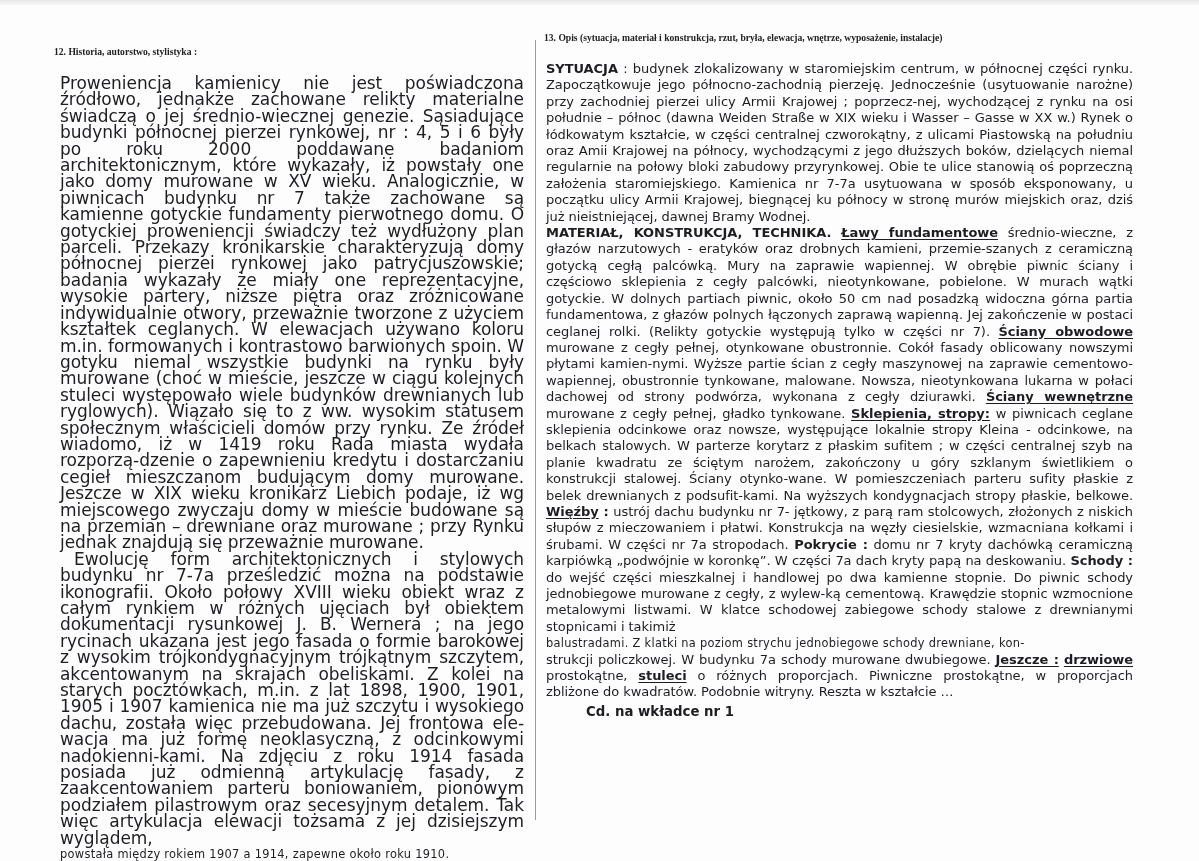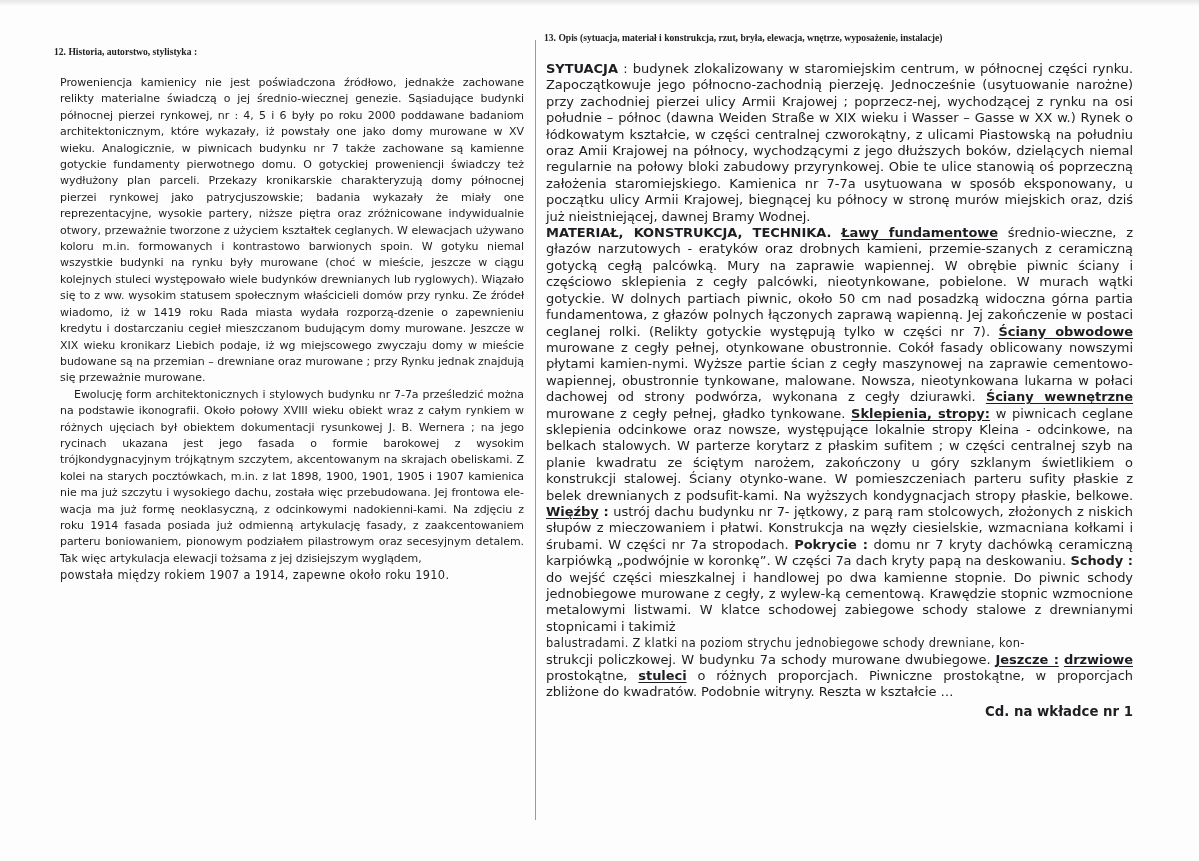--- a/index.html
+++ b/index.html
@@ -20,28 +20,28 @@
     .sec-head {
       font-family: Liberation Serif, serif;
       font-weight: bold; font-size: 9.6px; color: #222;
       margin: 0 0 18px -6px; white-space: nowrap;
     }
     .col-right .sec-head { margin-left: -2px; }
     p {
       margin: 0; font-size: 13px; line-height: 16.4px;
       text-align: justify; letter-spacing: -0.05px;
     }
-    .col-left p { font-size: 11px; }
+    .col-left p { font-size: 17px; }
     .indent { text-indent: 14px; }
     .small { font-size: 11.4px !important; letter-spacing: 0.3px; }
     .gap { margin-top: 10px; }
     b.lbl { font-weight: bold; }
     u.lbl { font-weight: bold; text-decoration: underline; text-underline-offset: 2px; }
     .cont {
-      text-align: right; font-weight: bold; font-size: 13.3px;
+      text-align: left; font-weight: bold; font-size: 13.3px;
       margin-top: 3px; padding-left: 40px;
     }
     .edge-shade {
       position: absolute; left: 0; top: 0; width: 1199px; height: 6px;
       background: linear-gradient(#e6e6e6, rgba(253,253,253,0));
     }
   </style>
 </head>
 <body>
 

